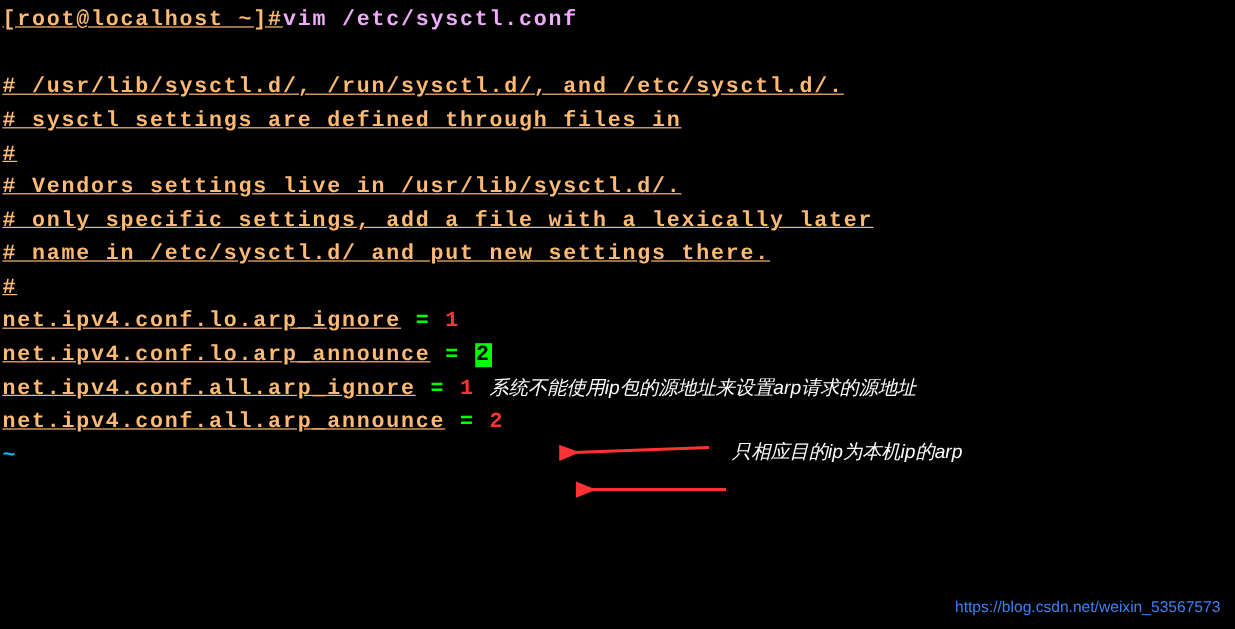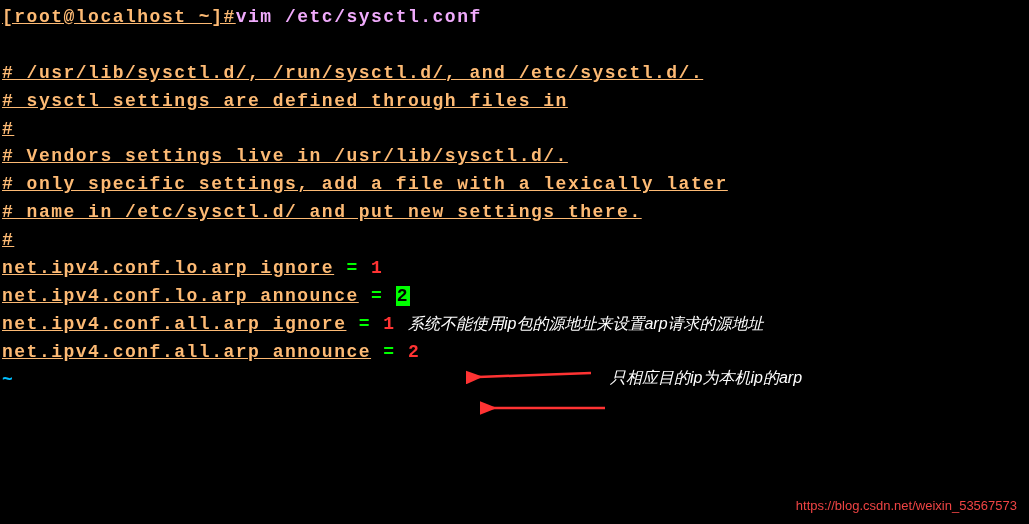--- a/index.html
+++ b/index.html
@@ -42,21 +42,21 @@
       font-style: italic;
     }
     .arrow {
       position: absolute;
       pointer-events: none;
     }
     .watermark {
       position: absolute;
       bottom: 8px;
       right: 12px;
-      color: #ef4444;
+      color: #3b82f6;
       font-family: Arial, sans-serif;
       font-size: 13px;
       font-weight: normal;
       letter-spacing: 0;
     }
     .tilde {
       color: #00bfff;
     }
   </style>
 </head>

